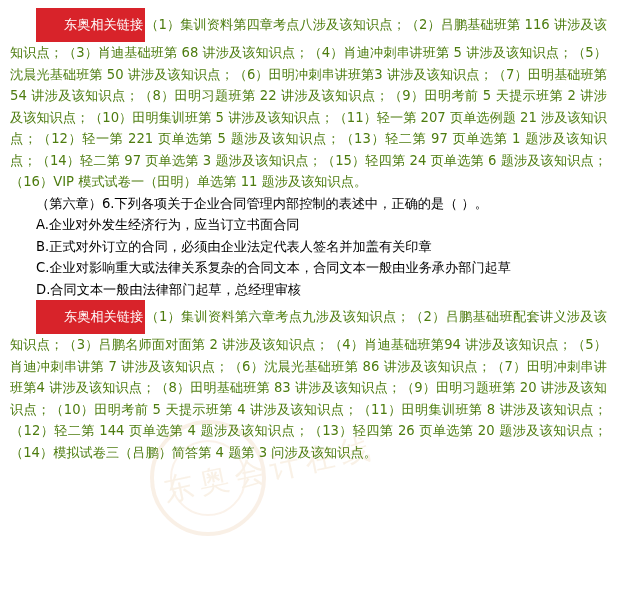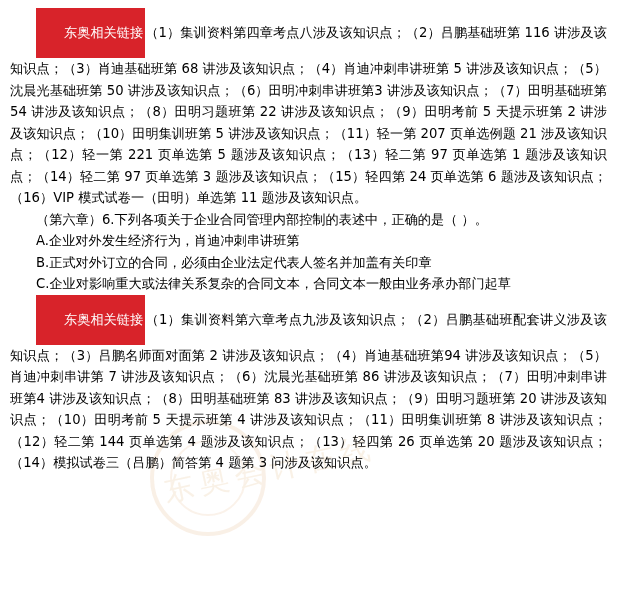--- a/index.html
+++ b/index.html
@@ -74,27 +74,27 @@
     margin: 0 0 1px 0;
     font-size: 13.2px;
     line-height: 21.5px;
     text-align: justify;
     text-justify: inter-ideograph;
   }
   .indent {
     text-indent: 26px;
   }
   .red {
-    color: #000000;
+    color: #4d7c0f;
   }
   .tag {
     display: inline-block;
     background: #d8232a;
     color: #ffffff;
-    padding: 16px 2px;
+    padding: 8px 2px;
     margin-right: 0px;
     font-size: 13.2px;
     line-height: 18px;
     vertical-align: middle;
   }
   .blk {
     margin-bottom: 0px;
   }
 </style>
 </head>
@@ -106,22 +106,23 @@
     <div class="wm-seal"></div>
     <div class="wm-text">东奥会计在线</div>
   </div>
 
   <div class="content">
 
     <p class="blk indent"><span class="tag">东奥相关链接</span><span class="red">（1）集训资料第四章考点八涉及该知识点；（2）吕鹏基础班第 116 讲涉及该知识点；（3）肖迪基础班第 68 讲涉及该知识点；（4）肖迪冲刺串讲班第 5 讲涉及该知识点；（5）沈晨光基础班第 50 讲涉及该知识点；（6）田明冲刺串讲班第3 讲涉及该知识点；（7）田明基础班第 54 讲涉及该知识点；（8）田明习题班第 22 讲涉及该知识点；（9）田明考前 5 天提示班第 2 讲涉及该知识点；（10）田明集训班第 5 讲涉及该知识点；（11）轻一第 207 页单选例题 21 涉及该知识点；（12）轻一第 221 页单选第 5 题涉及该知识点；（13）轻二第 97 页单选第 1 题涉及该知识点；（14）轻二第 97 页单选第 3 题涉及该知识点；（15）轻四第 24 页单选第 6 题涉及该知识点；（16）VIP 模式试卷一（田明）单选第 11 题涉及该知识点。</span></p>
 
     <p class="blk indent">（第六章）6.下列各项关于企业合同管理内部控制的表述中，正确的是（      ）。</p>
 
-    <p class="blk indent">A.企业对外发生经济行为，肖迪冲刺串讲班第</p>
+    <p class="blk indent">A.企业对外发生经济行为，应当订立书面合同</p>
     <p class="blk indent">B.正式对外订立的合同，必须由企业法定代表人签名并加盖有关印章</p>
     <p class="blk indent">C.企业对影响重大或法律关系复杂的合同文本，合同文本一般由业务承办部门起草</p>
+    <p class="blk indent">D.合同文本一般由法律部门起草，总经理审核</p>
 
 
 
     <p class="blk indent"><span class="tag">东奥相关链接</span><span class="red">（1）集训资料第六章考点九涉及该知识点；（2）吕鹏基础班配套讲义涉及该知识点；（3）吕鹏名师面对面第 2 讲涉及该知识点；（4）肖迪基础班第94 讲涉及该知识点；（5）肖迪冲刺串讲第 7 讲涉及该知识点；（6）沈晨光基础班第 86 讲涉及该知识点；（7）田明冲刺串讲班第4 讲涉及该知识点；（8）田明基础班第 83 讲涉及该知识点；（9）田明习题班第 20 讲涉及该知识点；（10）田明考前 5 天提示班第 4 讲涉及该知识点；（11）田明集训班第 8 讲涉及该知识点；（12）轻二第 144 页单选第 4 题涉及该知识点；（13）轻四第 26 页单选第 20 题涉及该知识点；（14）模拟试卷三（吕鹏）简答第 4 题第 3 问涉及该知识点。</span></p>
 
   </div>
 </div>
 
 </body></html>

